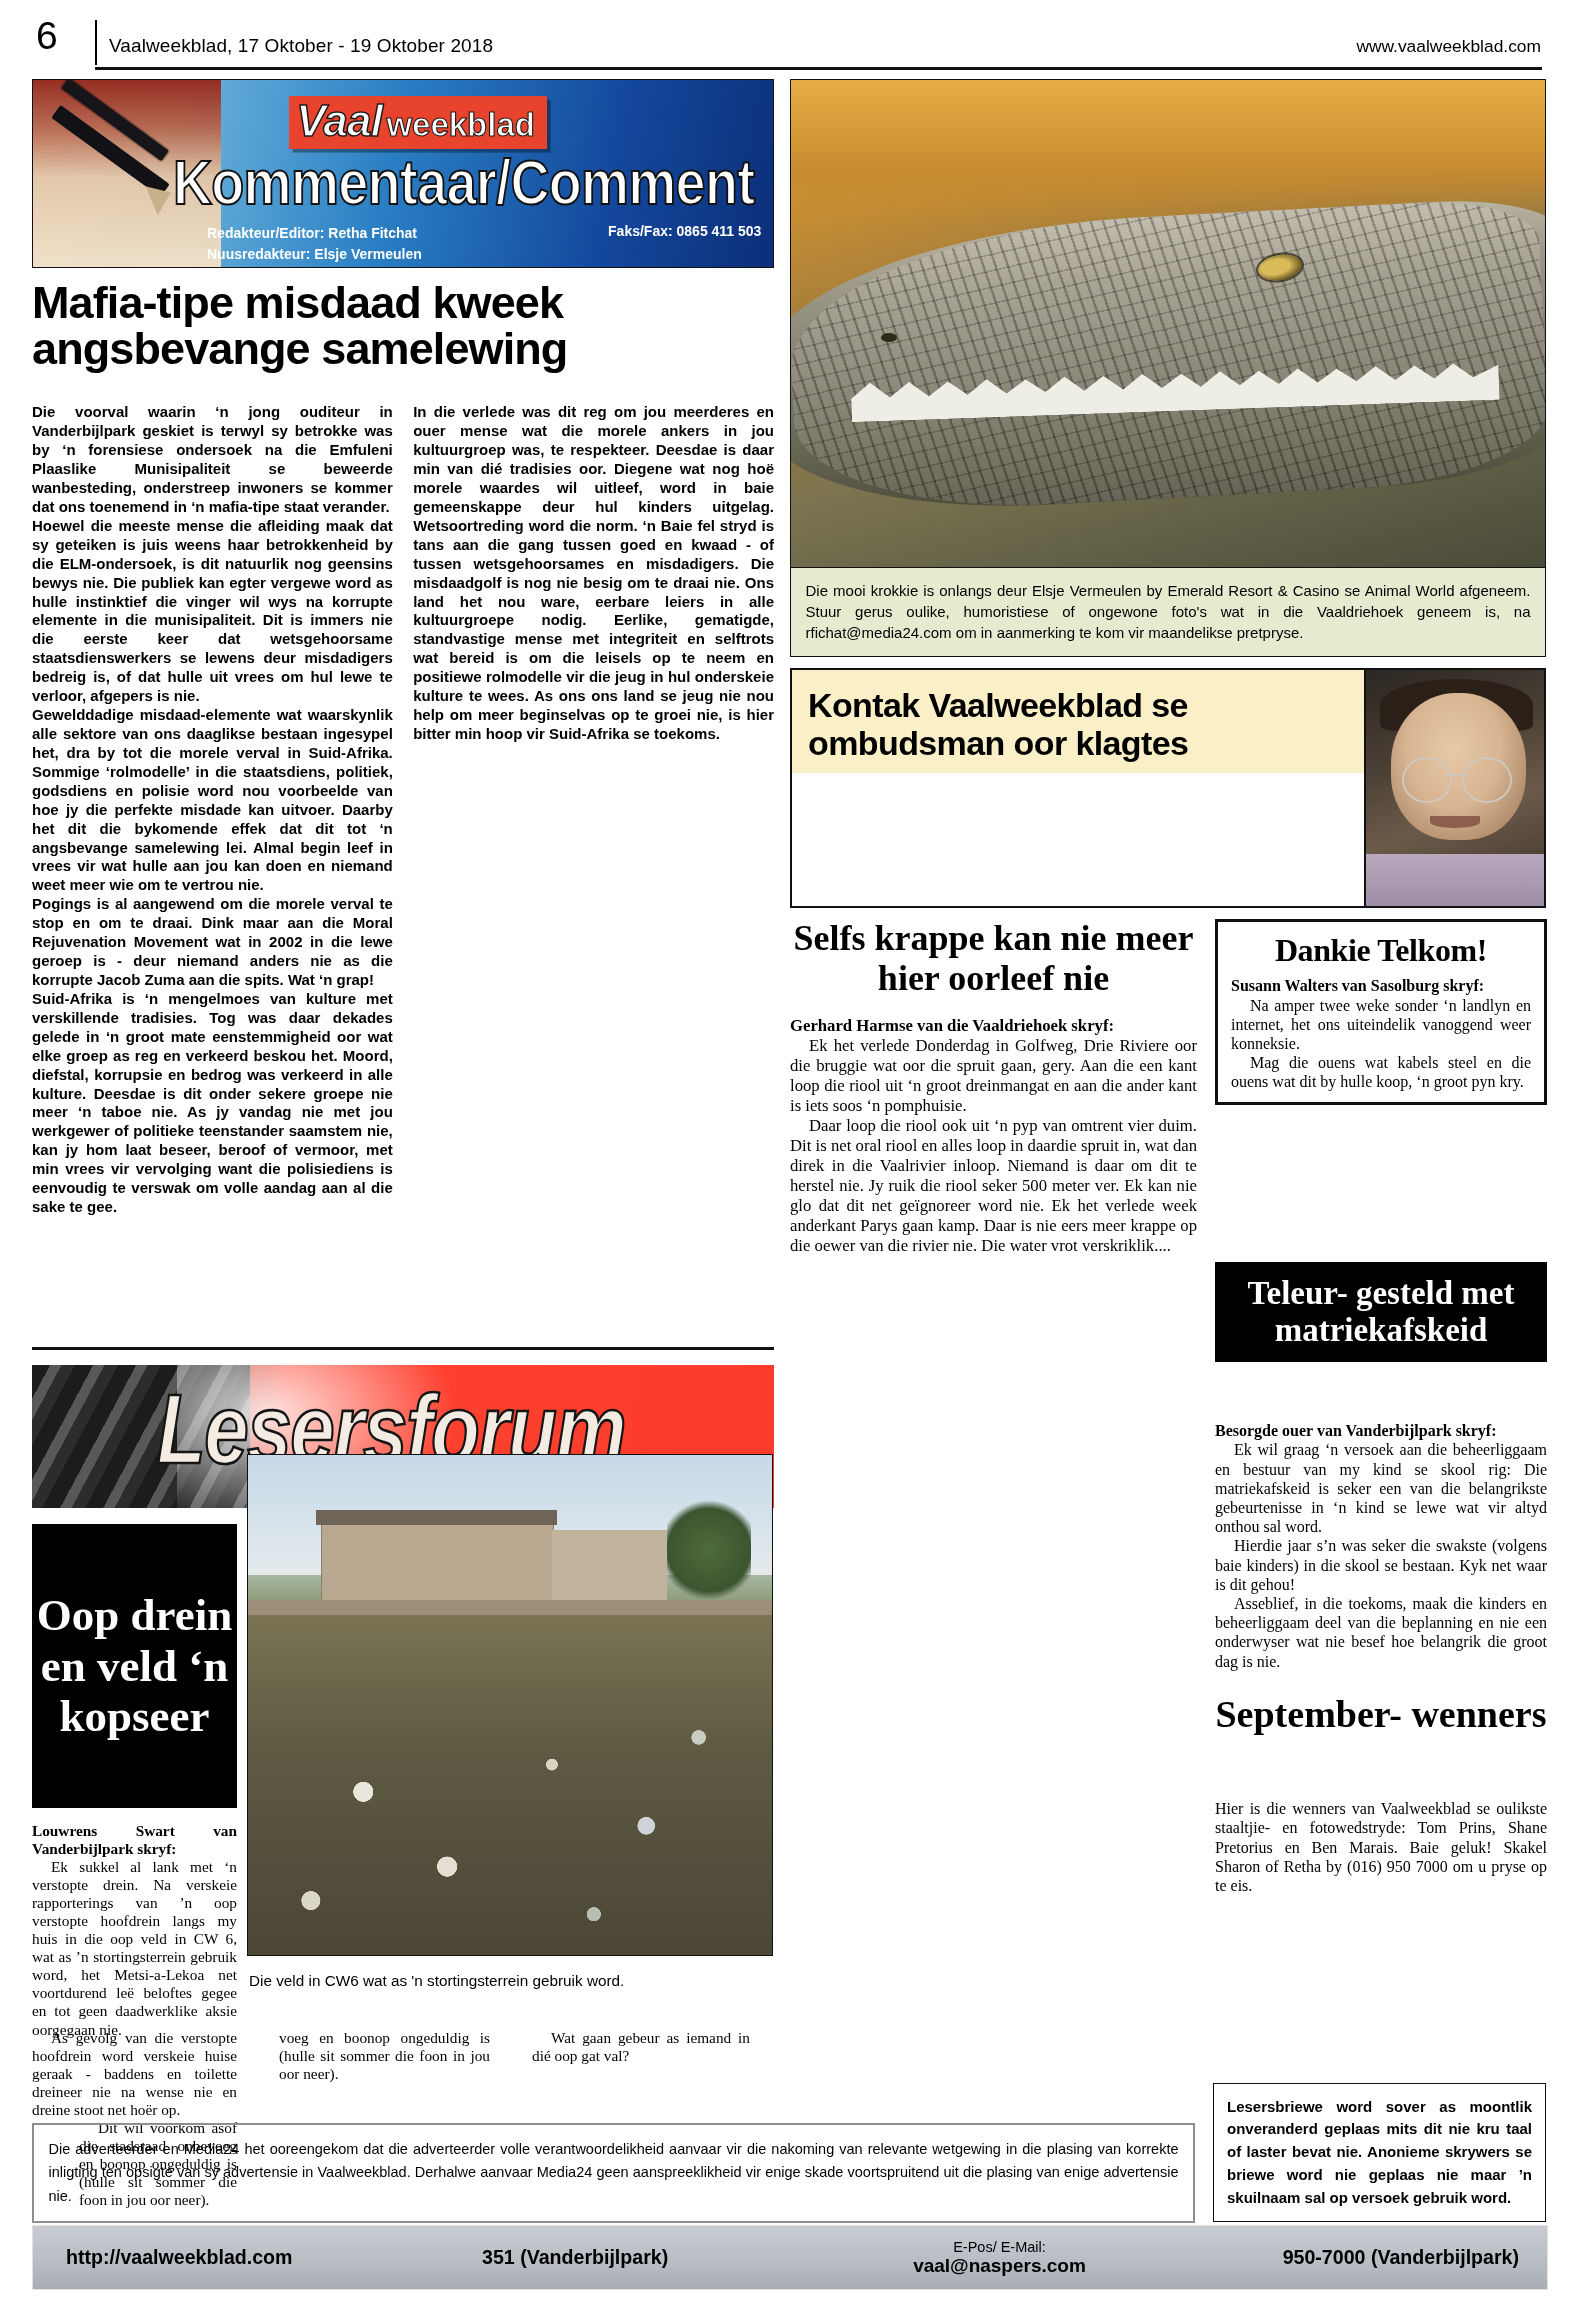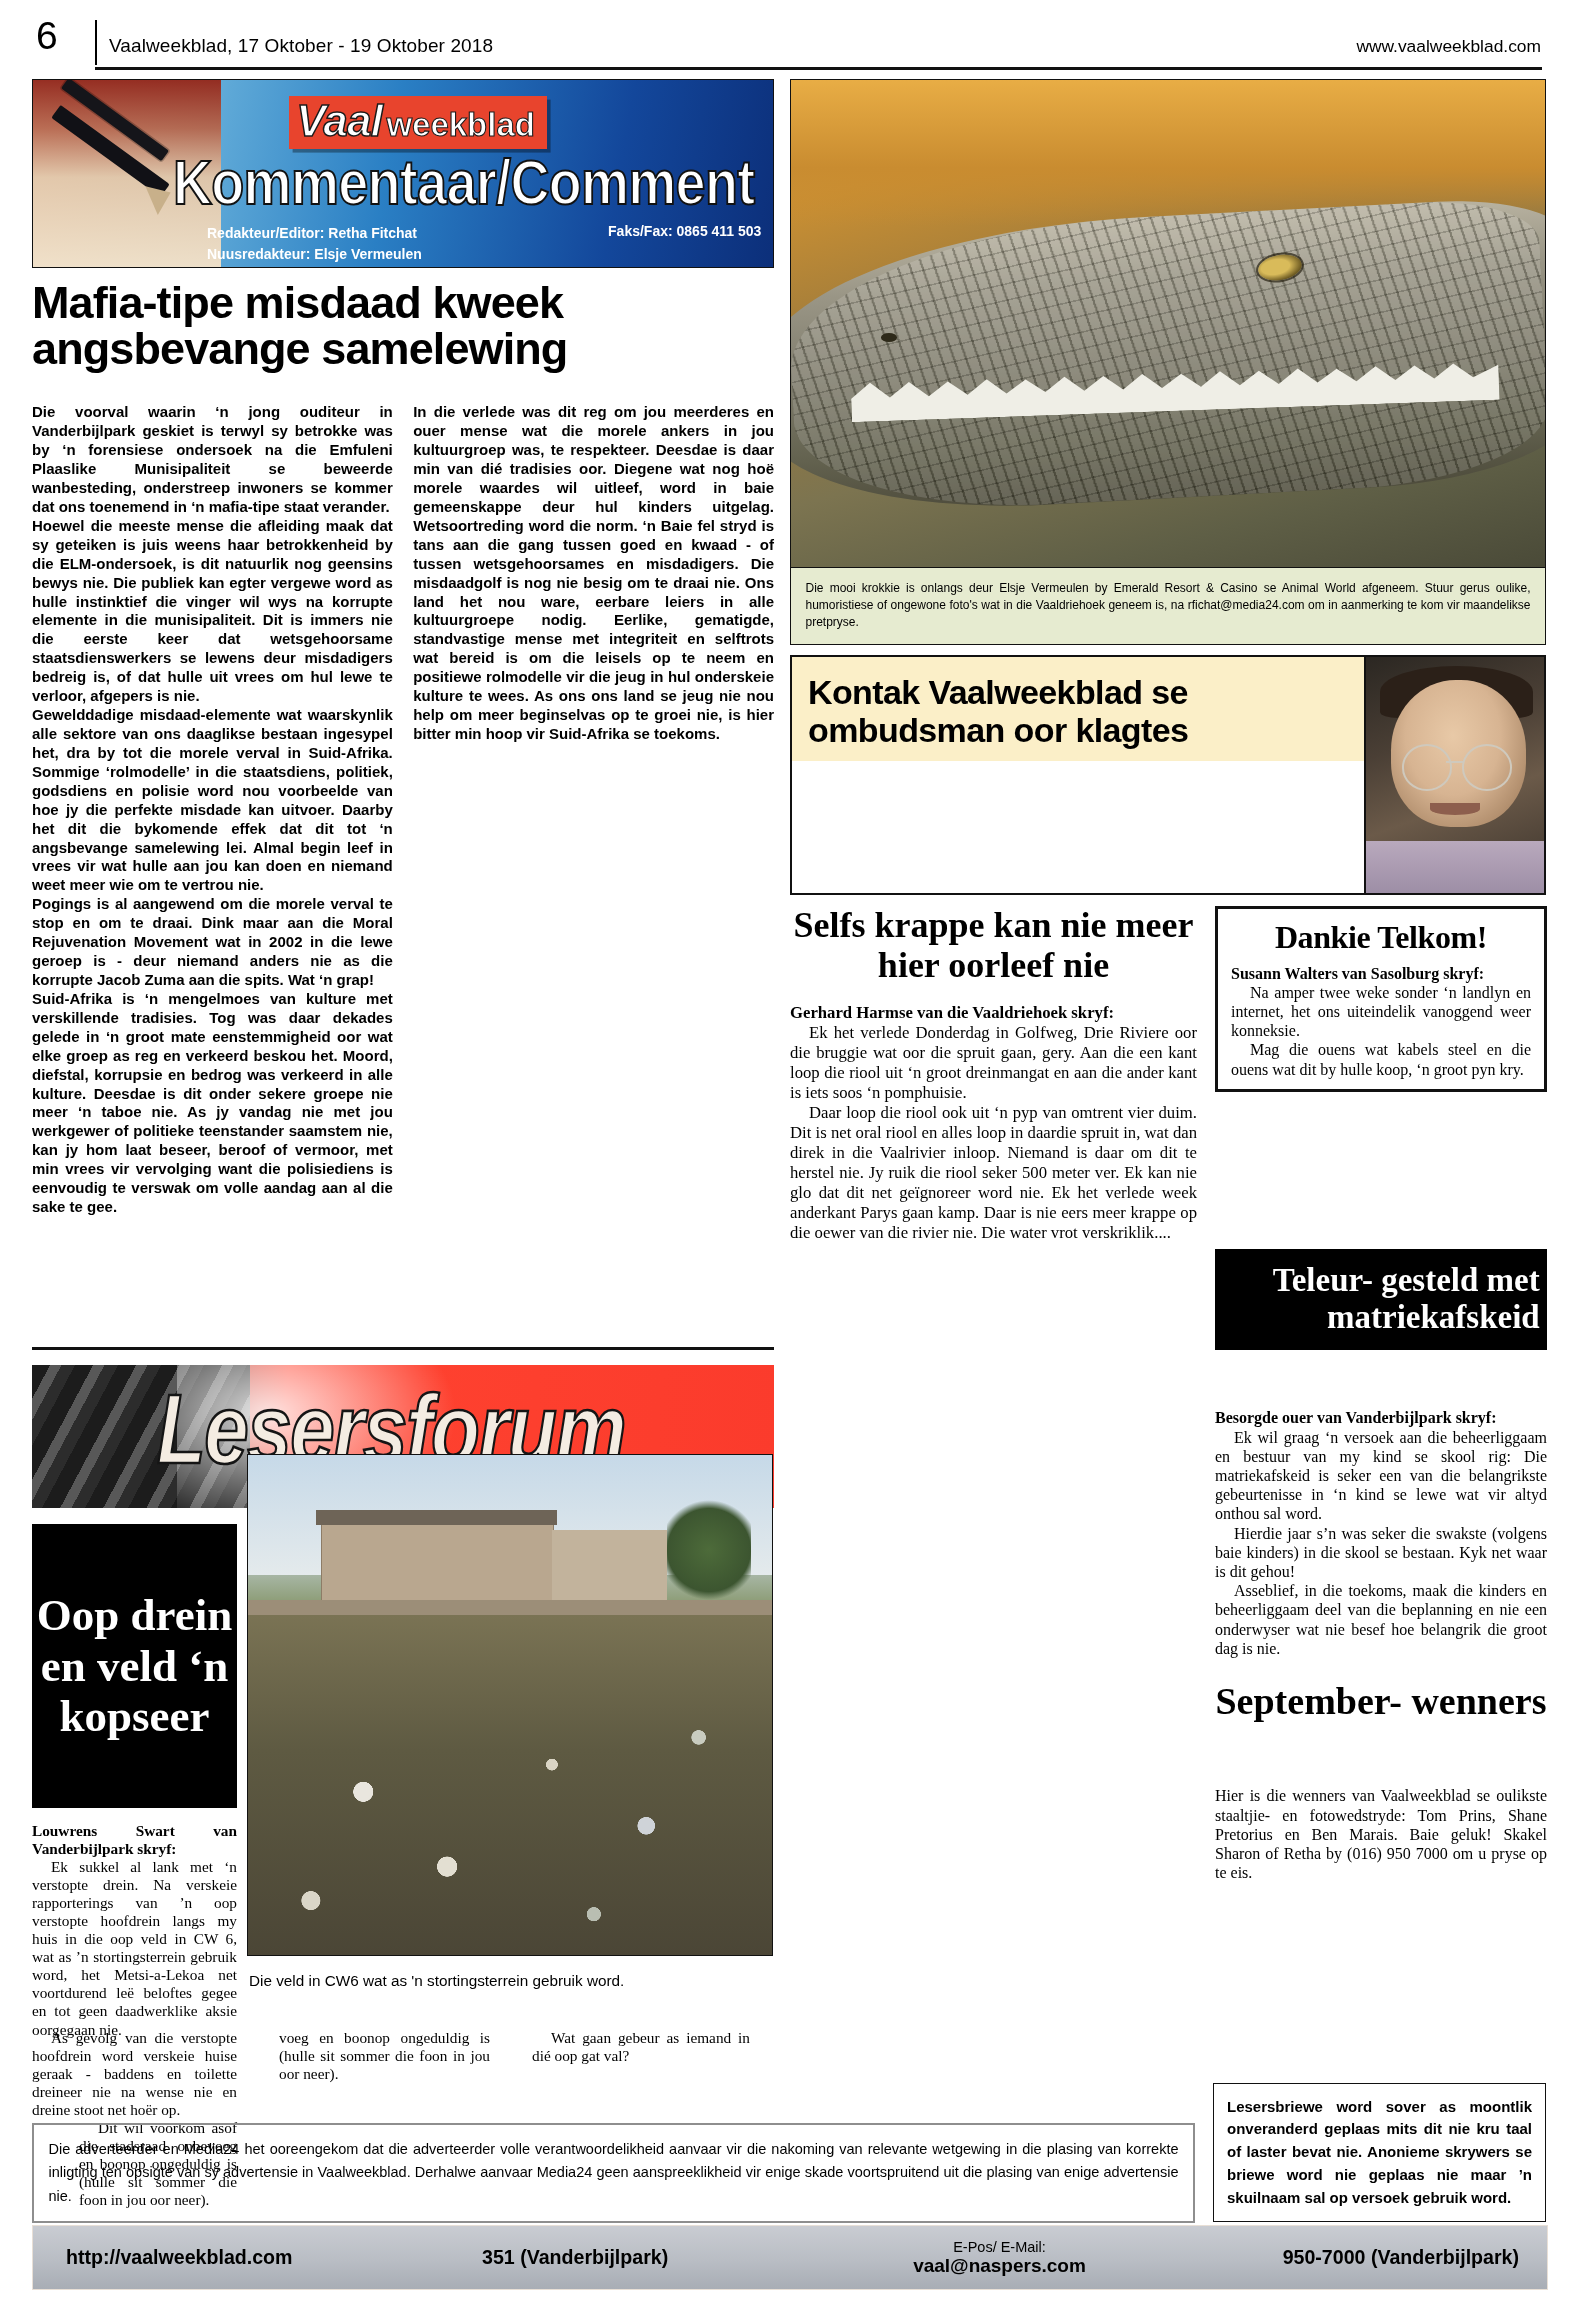--- a/index.html
+++ b/index.html
@@ -200,21 +200,21 @@
     position:absolute; left:62%; top:36%; width:44px; height:25px;
     background:radial-gradient(ellipse at 40% 45%, #d9bb5a 0 38%, #6f5c23 70%, #2b2512 100%);
     border-radius:50%; transform:rotate(-10deg);
     box-shadow:0 0 0 2.2px rgba(40,34,18,.7);
   }
   .croc-nostril{position:absolute;left:12%;top:52%;width:16px;height:8.7px;background:#2e2a1a;border-radius:50%;}
   .croc-cap{
     width:756px; box-sizing:border-box;
     background:#e6ebd0; border:1.5px solid #111; border-top:none;
     padding:11.6px 14.5px 13px 14.5px;
-    font-size:12px; line-height:1.42; text-align:justify;
+    font-size:15px; line-height:1.42; text-align:justify;
   }
 
   .ombud{
     margin-top:10.2px; width:756px; height:240px; box-sizing:border-box;
     border:2.9px solid #111; display:flex; background:#fff;
   }
   .ombud-l{flex:1 1 auto; display:flex; flex-direction:column;}
   .ombud-title{
     background:#fbefc8; padding:16px 16px 11.6px 16px;
     font-size:34px; font-weight:700; line-height:1.12; letter-spacing:-0.6px;
@@ -263,21 +263,21 @@
   .telkom-lead{
     margin-top:8.7px; font-family:"Liberation Serif", serif; font-weight:700;
     font-size:16px; line-height:1.2;
   }
   .telkom-body p{
     margin:0; font-family:"Liberation Serif", serif; font-size:16px;
     line-height:1.2; text-align:justify; text-indent:19px;
   }
   .teleur{
     position:absolute; left:425px; top:343px; width:332px; box-sizing:border-box;
-    background:#000; color:#fff; padding:13px 7.3px 14.5px 7.3px; text-align:right;
+    background:#000; color:#fff; padding:13px 7.3px 14.5px 7.3px; text-align:center;
   }
   .teleur span{font-family:"Liberation Serif", serif; font-weight:700; font-size:33px; line-height:1.1;}
   .besorgde{position:absolute; left:425px; top:502px; width:332px;}
   .besorgde-lead{font-family:"Liberation Serif", serif; font-weight:700; font-size:16px; line-height:1.2;}
   .besorgde-body p{margin:0; font-family:"Liberation Serif", serif; font-size:16px; line-height:1.2; text-align:justify; text-indent:19px;}
   .sept-head{
     position:absolute; left:425px; top:775px; width:332px; text-align:center;
     font-family:"Liberation Serif", serif; font-weight:700; font-size:38px; line-height:1.1;
   }
   .sept-body{

